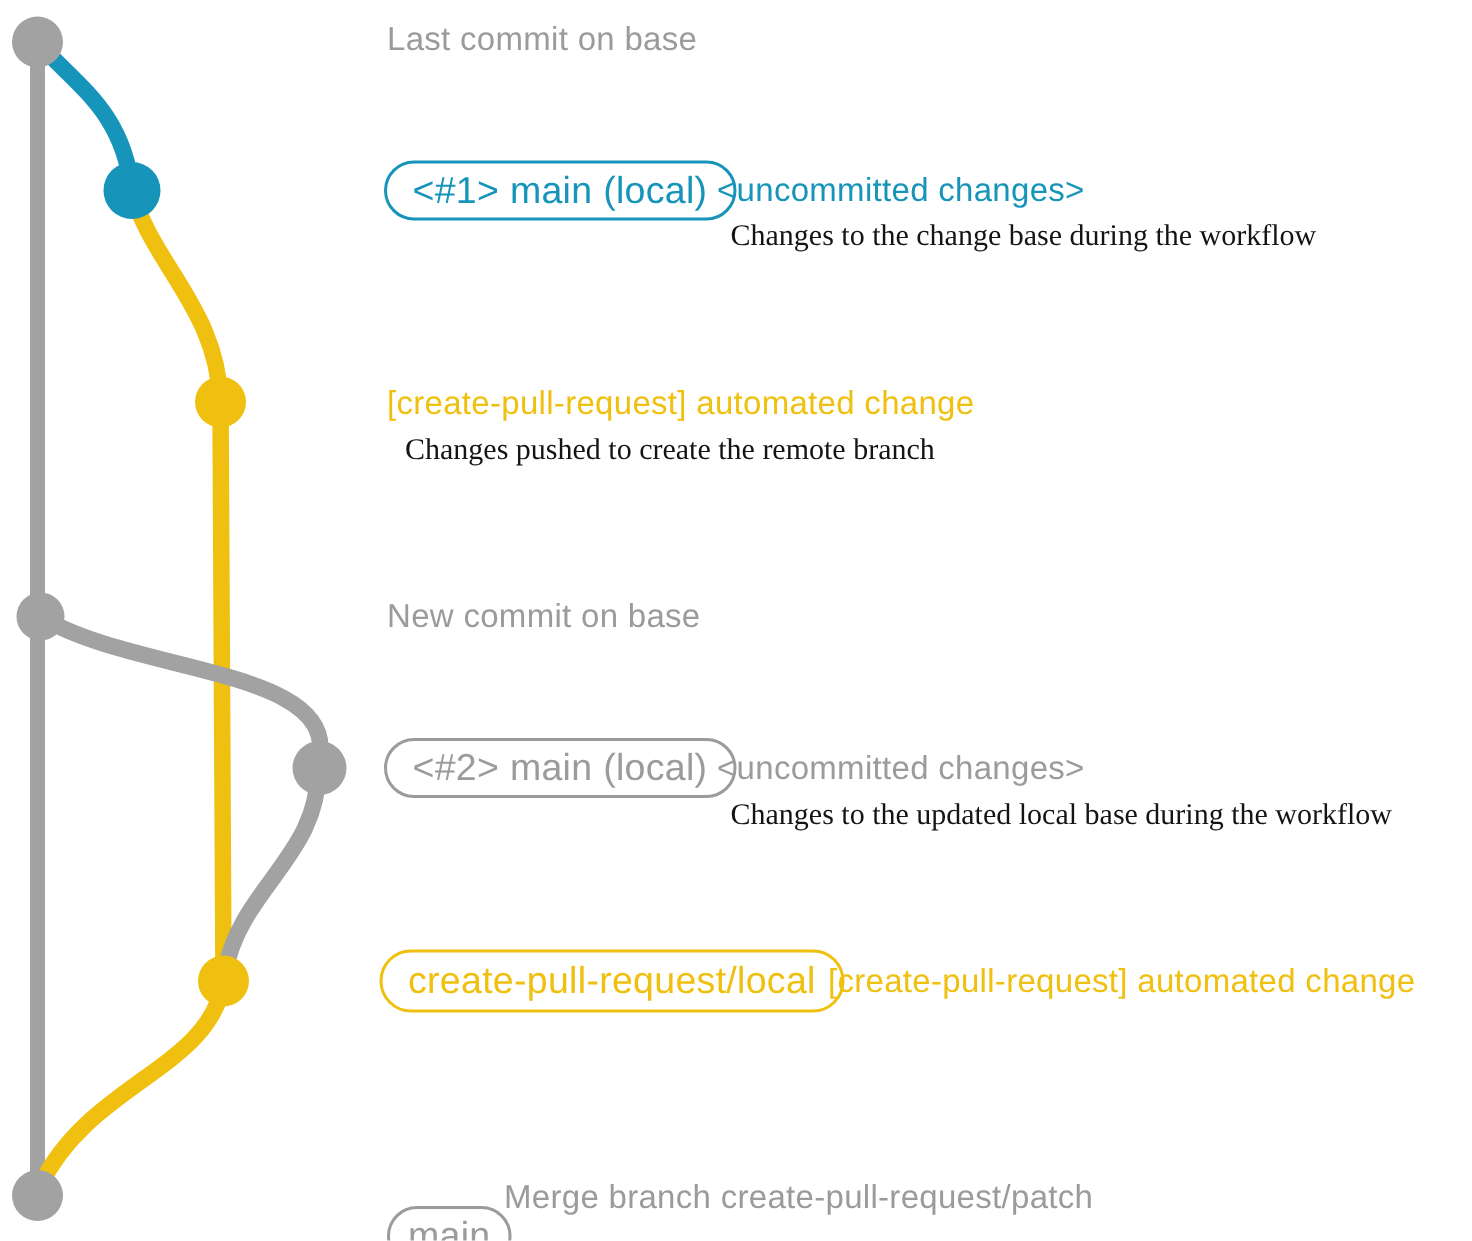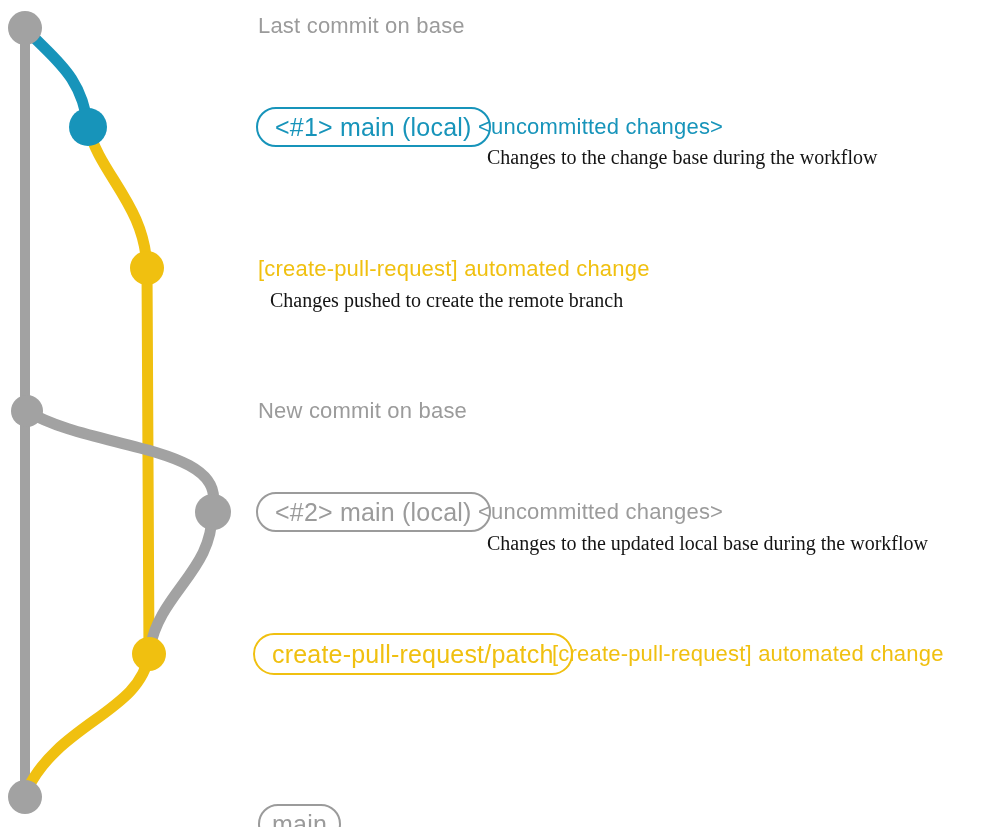--- a/index.html
+++ b/index.html
@@ -78,18 +78,19 @@
 
   <div class="abs title" style="left: 258px; top: 256px; color: rgb(240, 192, 16);">[create-pull-request] automated change</div>
   <div class="abs title" style="left: 258px; top: 398px; color: rgb(155, 155, 155);">New commit on base</div>
 
   <div class="abs caption" style="left:270px; top:288px;">Changes pushed to create the remote branch</div>
 
   <div class="abs badge" style="left: 256px; top: 492px; color: rgb(155, 155, 155);">&lt;#2&gt; main (local)</div>
   <div class="abs title" style="left: 478px; top: 499px; color: rgb(155, 155, 155);">&lt;uncommitted changes&gt;</div>
   <div class="abs caption" style="left:487px; top:531px;text-align:center;">Changes to the updated local base during the workflow</div>
 
-  <div class="abs badge tall" style="left: 253px; top: 633px; color: rgb(240, 192, 16);">create-pull-request/patch</div>
+  <div class="abs badge tall" style="left: 253px; top: 633px; color: rgb(240, 192, 16);">create-pull-request/local</div>
   <div class="abs title" style="left: 552px; top: 641px; color: rgb(240, 192, 16);">[create-pull-request] automated change</div>
 
   <div class="abs badge small" style="left: 258px; top: 776px; color: rgb(155, 155, 155);">main</div>
+  <div class="abs title" style="left: 336px; top: 785px; color: rgb(155, 155, 155);">Merge branch create-pull-request/patch</div>
 
 </div>
 
 </body></html>

